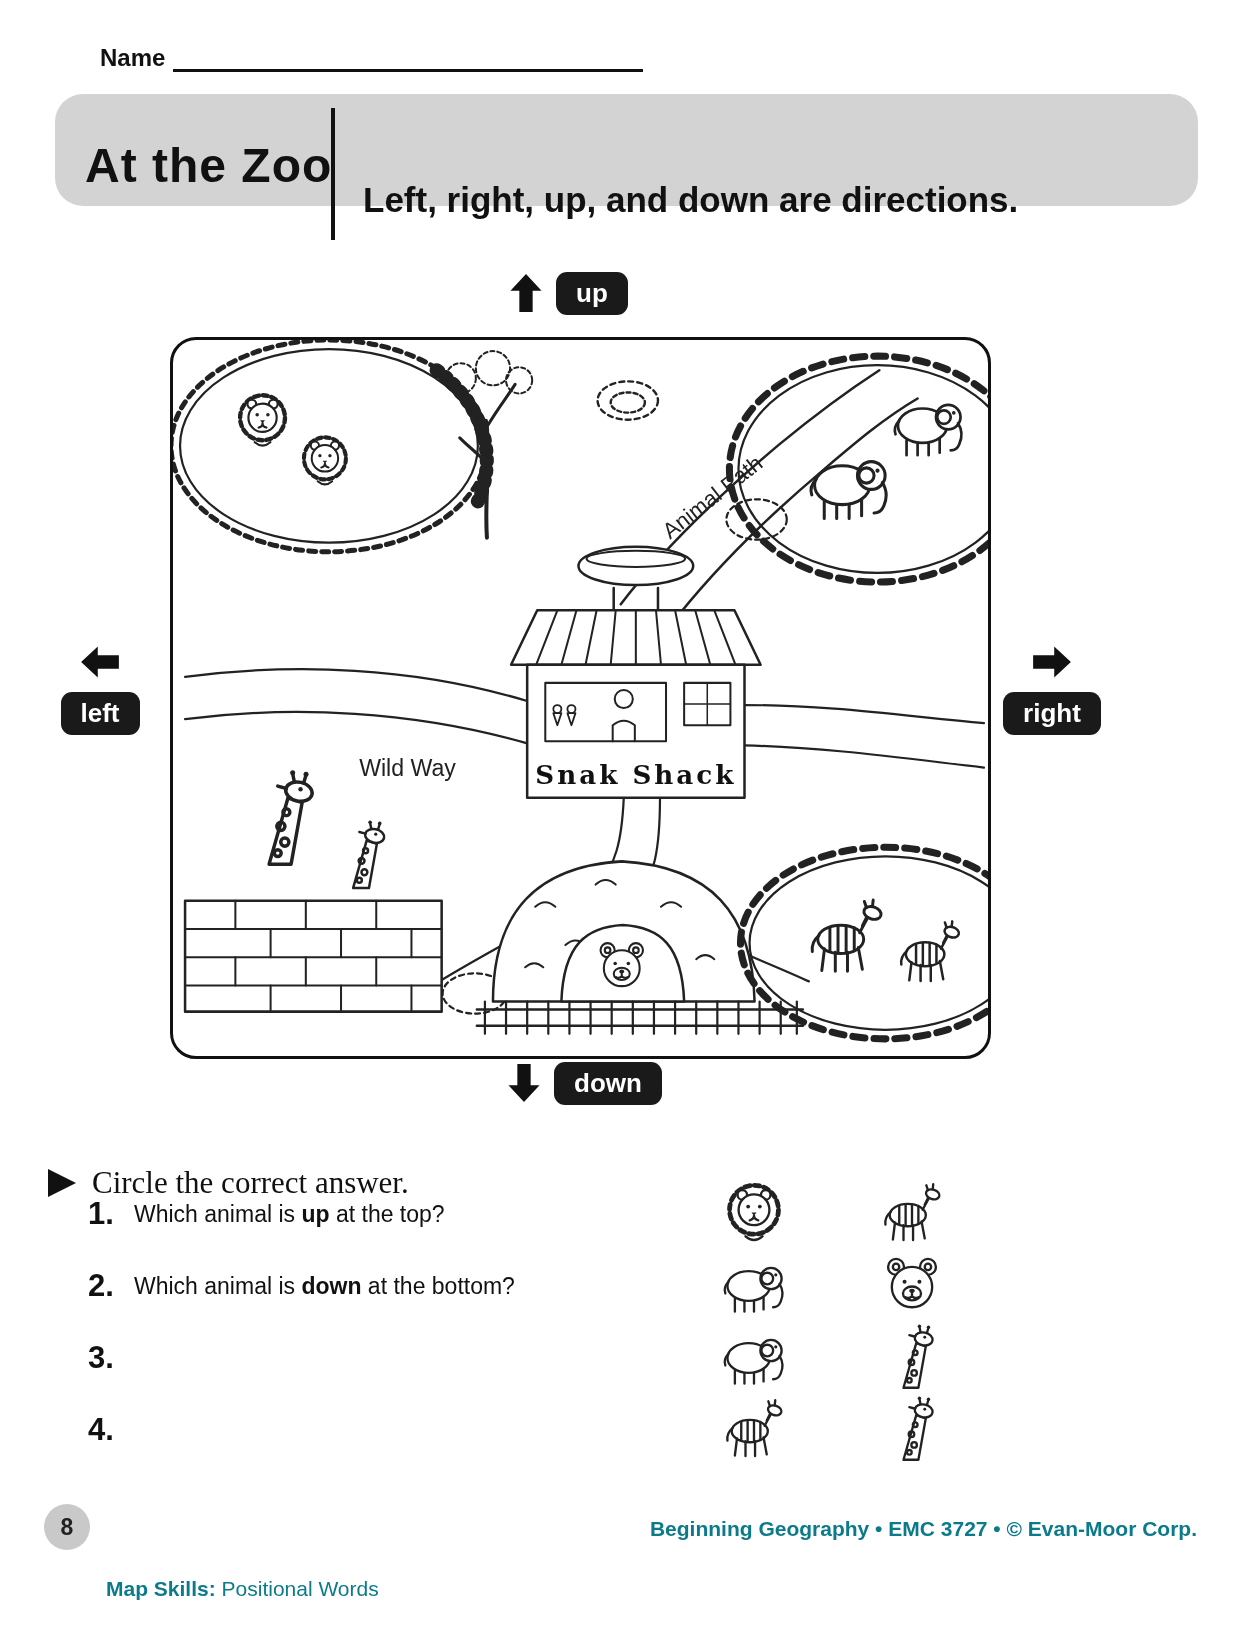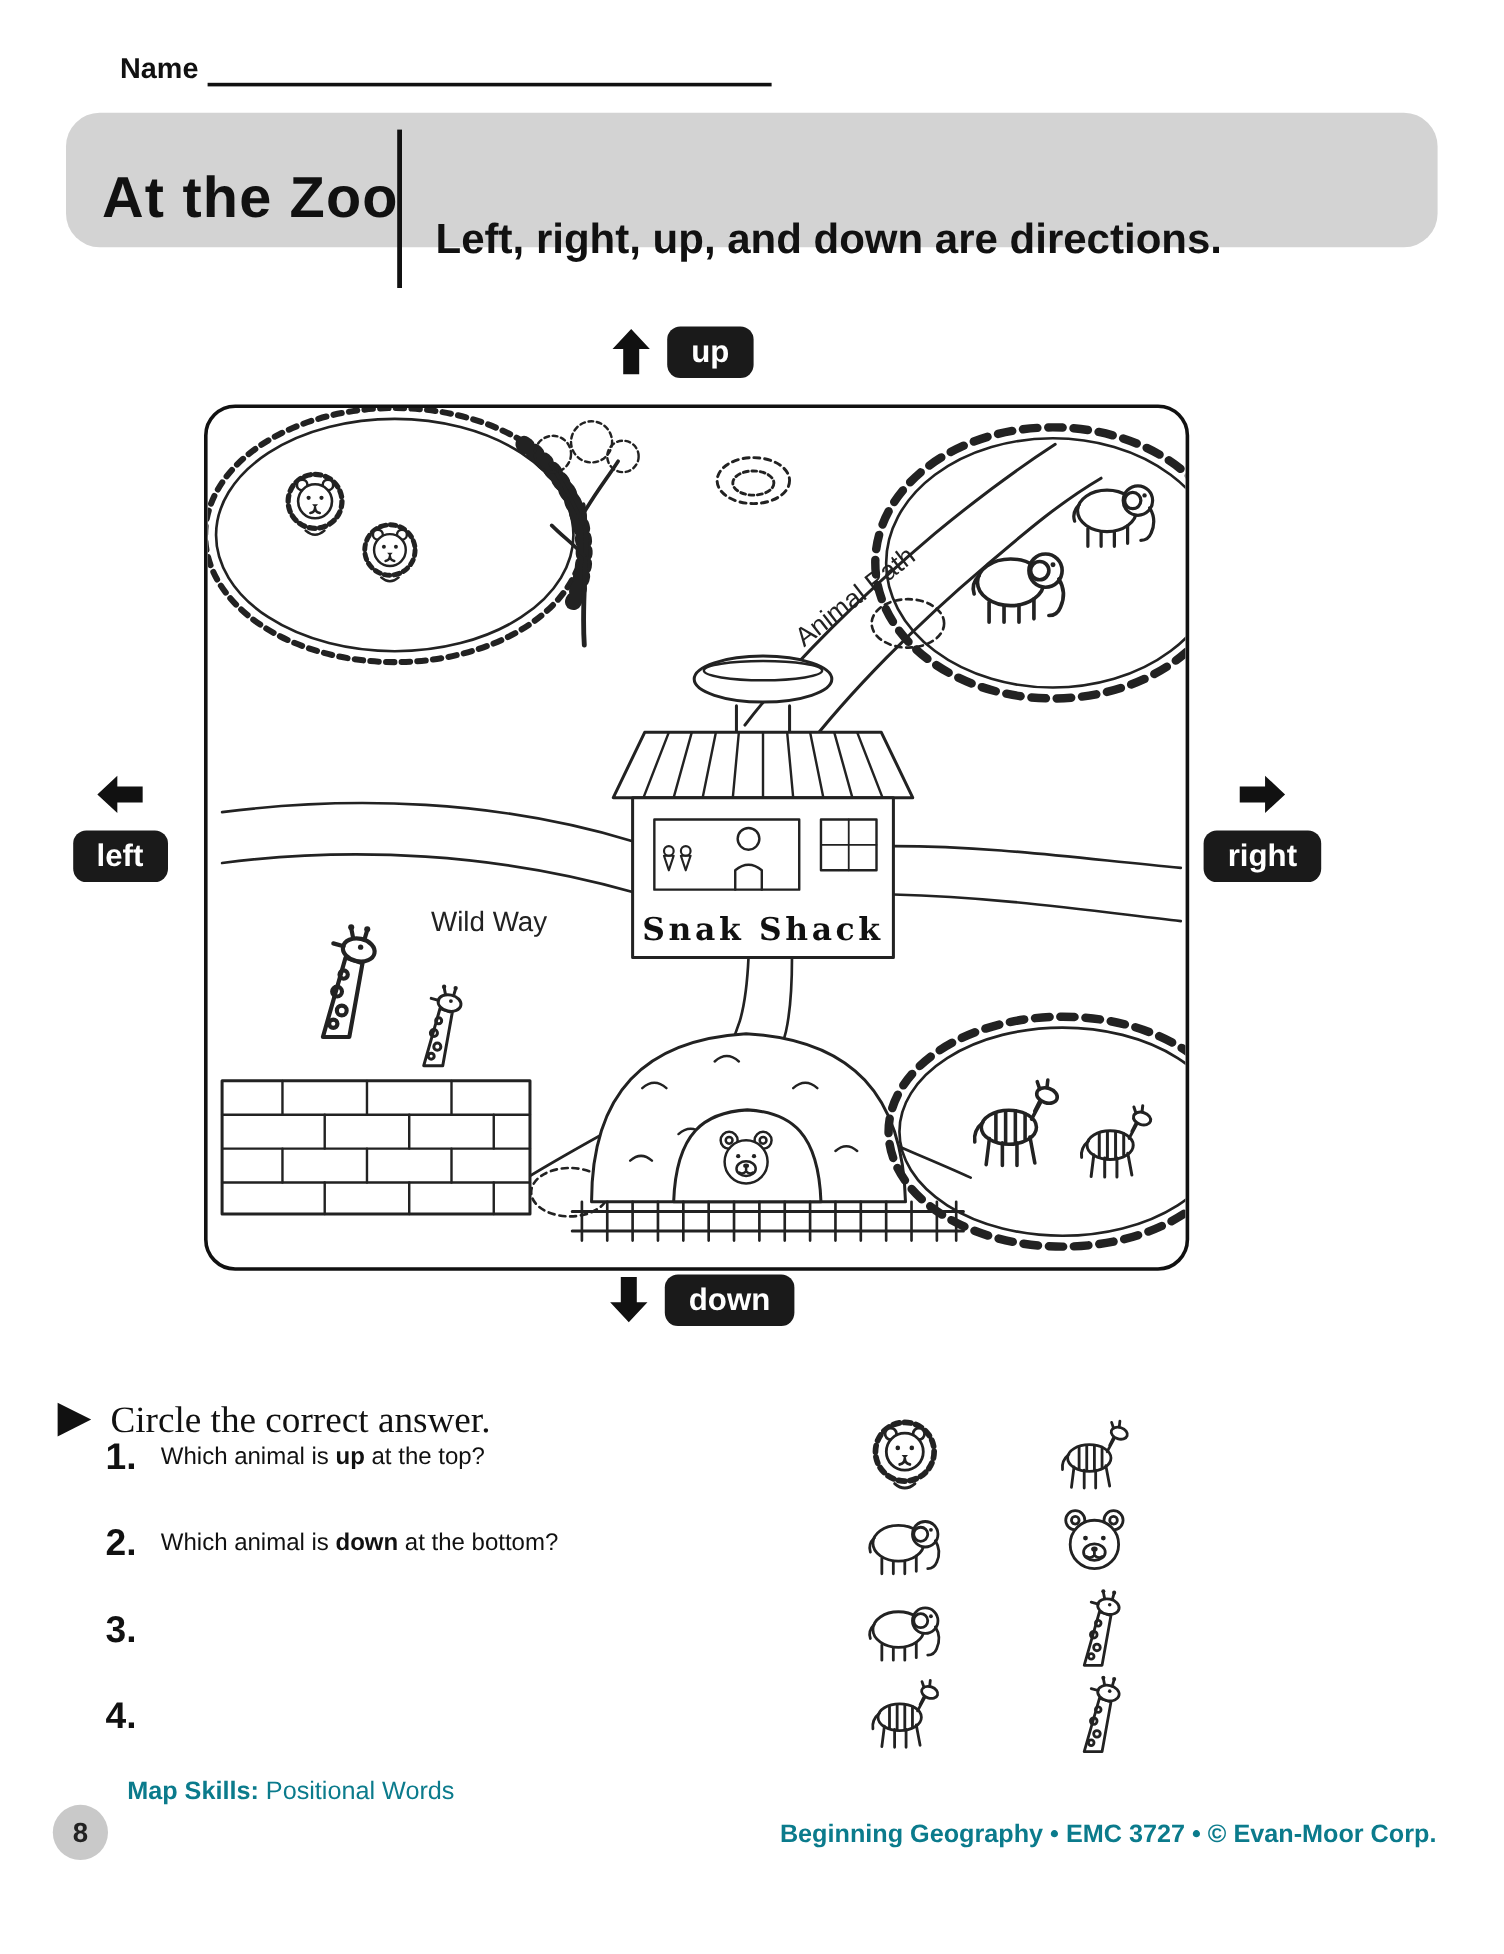--- a/index.html
+++ b/index.html
@@ -28,28 +28,28 @@
   .map-frame svg.map{display:block;width:100%;height:100%;}
   .map-label{font-family:"Liberation Sans",sans-serif;fill:#222;stroke:none;}
   .sign-text{font-family:"DejaVu Serif",serif;fill:#111;stroke:none;}
   
   .instruction{position:absolute;left:48px;top:1128px;display:flex;align-items:center;gap:16px;margin-top:37px;}
   .tri{width:0;height:0;border-left:28px solid #111;border-top:14px solid transparent;border-bottom:14px solid transparent;}
   .instruction .txt{font-family:"Liberation Serif",serif;font-size:31px;}
   
   .q-row{position:absolute;left:88px;width:1100px;height:76px;display:flex;align-items:center;}
   .q-num{font-weight:bold;font-size:31px;width:46px;flex:0 0 auto;}
-  .q-text{font-size:20px;}
+  .q-text{font-size:23px;}
   .q-text b{font-weight:bold;}
   .opts{position:absolute;left:630px;display:flex;gap:86px;}
   .option{width:72px;height:72px;display:flex;align-items:center;justify-content:center;cursor:pointer;}
   svg.animal{width:68px;height:68px;}
   
   .page-circle{position:absolute;left:44px;top:1504px;width:46px;height:46px;border-radius:50%;background:#c9c9c9;display:flex;align-items:center;justify-content:center;font-size:23px;font-weight:bold;color:#222;}
-  .footer-left{position:absolute;left:106px;top:1481px;font-size:21px;color:#0b7b8c;}
+  .footer-left{position:absolute;left:106px;top:1577px;font-size:21px;color:#0b7b8c;}
   .footer-left .b{font-weight:bold;}
   .footer-right{position:absolute;right:56px;top:1517px;font-size:21px;font-weight:bold;color:#0b7b8c;text-align:right;}
   .hidden-defs{position:absolute;width:0;height:0;overflow:hidden;}
 </style>
 </head>
 <body>
 
 <svg class="hidden-defs" aria-hidden="true">
   <defs>
     <symbol id="sym-arrow" viewBox="0 0 32 36">

